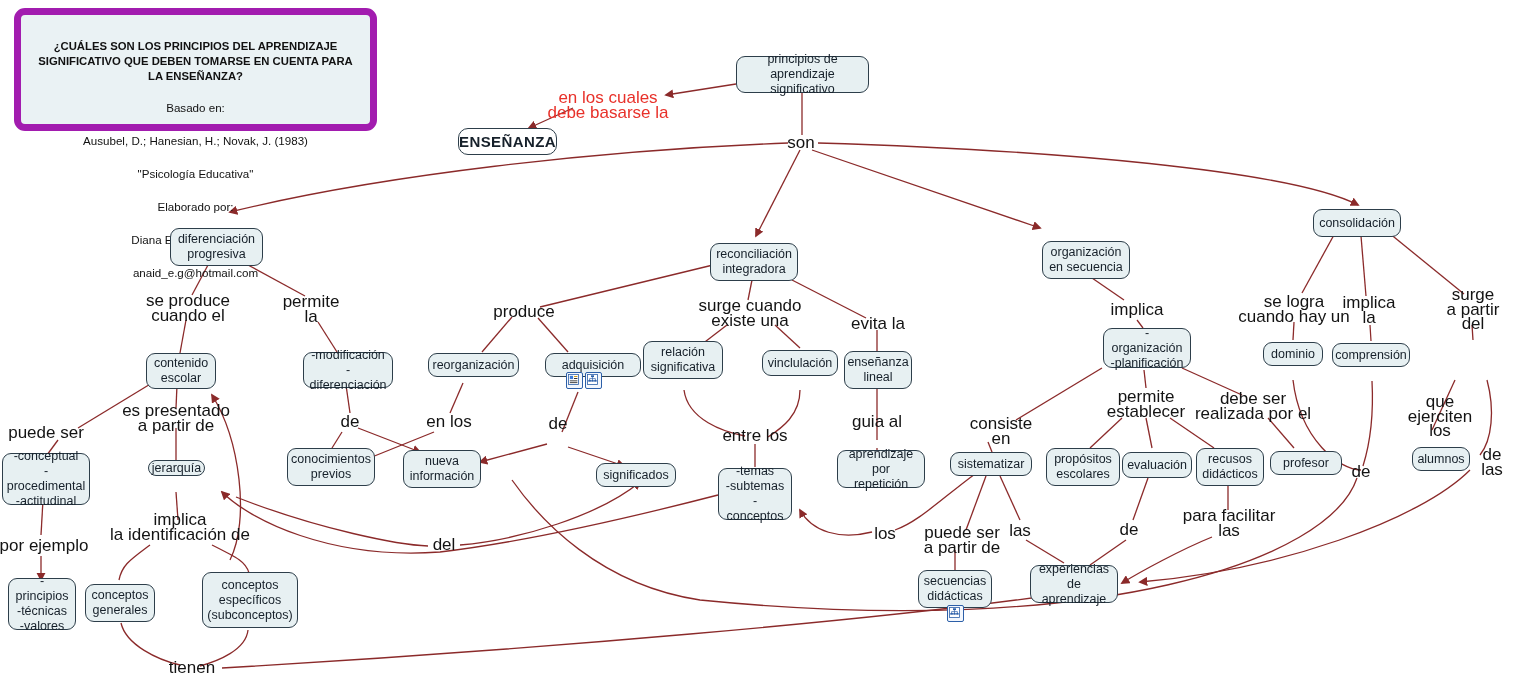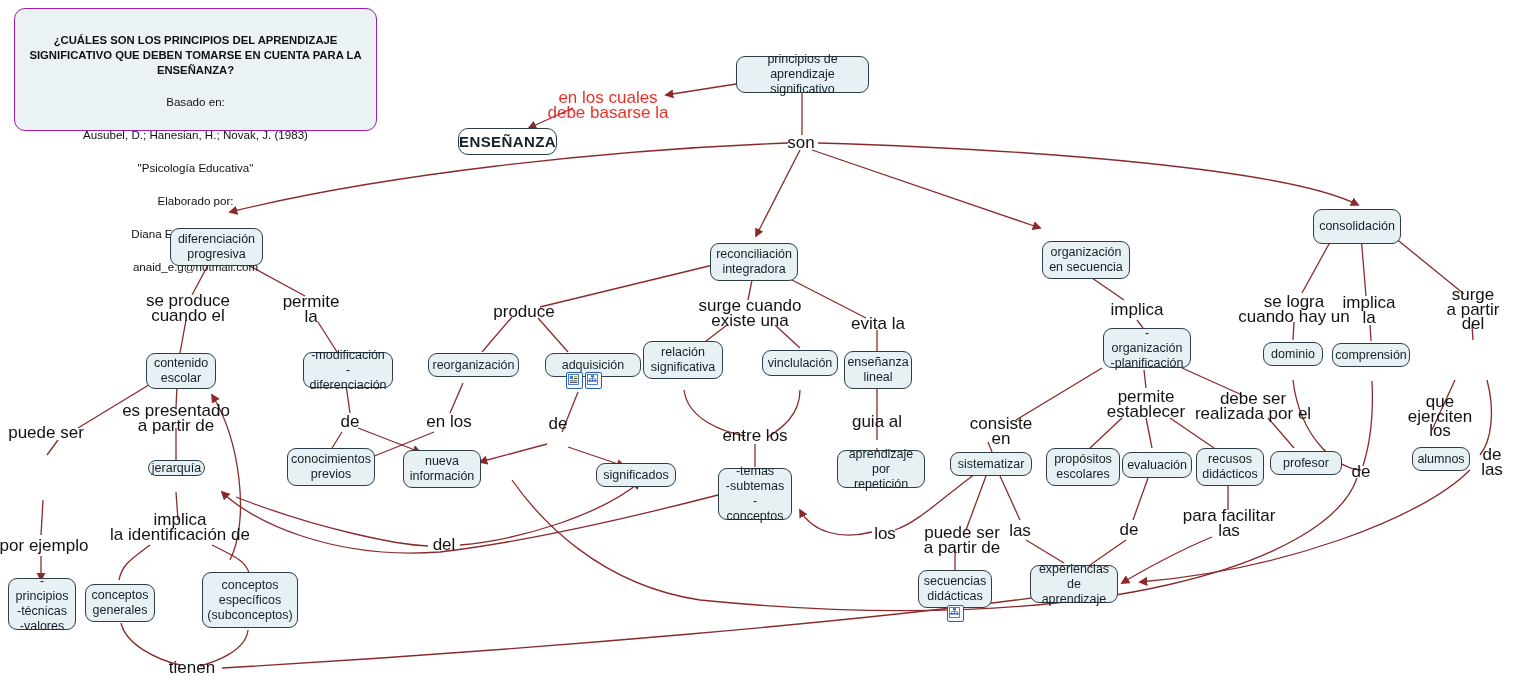--- a/index.html
+++ b/index.html
@@ -9,21 +9,21 @@
   svg#edges{position:absolute;left:0;top:0;width:1529px;height:689px;}
 
   .node{position:absolute;box-sizing:border-box;
         background:#e7f0f2;border:1px solid #2d3e4a;border-radius:9px;
         color:#16202a;font-size:12.5px;line-height:15px;text-align:center;
         display:flex;align-items:center;justify-content:center;
         padding:3px 6px;white-space:pre-line;}
   .node.hl{background:#ffffff;font-weight:bold;font-size:15px;letter-spacing:.4px;
            border-radius:10px;}
   .titlebox{position:absolute;box-sizing:border-box;background:#eaf2f4;
-            border:1px solid #a21caf;border-radius:11px;
+            border:7px solid #a21caf;border-radius:11px;
             font-size:11.6px;line-height:16.5px;color:#111;text-align:center;
             padding:7px 10px 8px 10px;white-space:pre-line;}
   .titlebox .q{font-weight:bold;font-size:11.3px;line-height:15px;display:block;}
 
   .lbl{position:absolute;font-size:17px;line-height:14.5px;color:#131313;
        text-align:center;white-space:pre-line;transform:translate(-50%,-50%);
        background:transparent;}
   .lbl.red{color:#e8312a;}
 
   .icons{position:absolute;display:flex;gap:2px;}
@@ -185,21 +185,21 @@
 
   <div class="node" style="left:170px;top:228px;width:93px;height:38px;">diferenciación
 progresiva</div>
 
   <div class="node" style="left:710px;top:243px;width:88px;height:38px;">reconciliación
 integradora</div>
 
   <div class="node" style="left:1042px;top:241px;width:88px;height:38px;">organización
 en secuencia</div>
 
-  <div class="node" style="left:1313px;top:209px;width:88px;height:35px;">consolidación</div>
+  <div class="node" style="left:1313px;top:209px;width:88px;height:28px;">consolidación</div>
 
   <div class="node" style="left:146px;top:353px;width:70px;height:36px;">contenido
 escolar</div>
 
   <div class="node" style="left:303px;top:352px;width:90px;height:36px;">-modificación
 -diferenciación</div>
 
   <div class="node" style="left:428px;top:353px;width:91px;height:24px;">reorganización</div>
 
   <div class="node" style="left:545px;top:353px;width:96px;height:24px;">adquisición</div>
@@ -235,20 +235,23 @@
 lineal</div>
 
   <div class="node" style="left:1103px;top:328px;width:88px;height:40px;">-organización
 -planificación</div>
 
   <div class="node" style="left:1263px;top:342px;width:60px;height:24px;">dominio</div>
 
   <div class="node" style="left:1332px;top:343px;width:78px;height:24px;">comprensión</div>
 
 
+  <div class="node" style="left:2px;top:453px;width:88px;height:52px;">-conceptual
+-procedimental
+-actitudinal</div>
 
   <div class="node" style="left:148px;top:460px;width:57px;height:16px;">jerarquía</div>
 
   <div class="node" style="left:287px;top:448px;width:88px;height:38px;">conocimientos
 previos</div>
 
   <div class="node" style="left:403px;top:450px;width:78px;height:38px;">nueva
 información</div>
 
   <div class="node" style="left:596px;top:463px;width:80px;height:24px;">significados</div>

